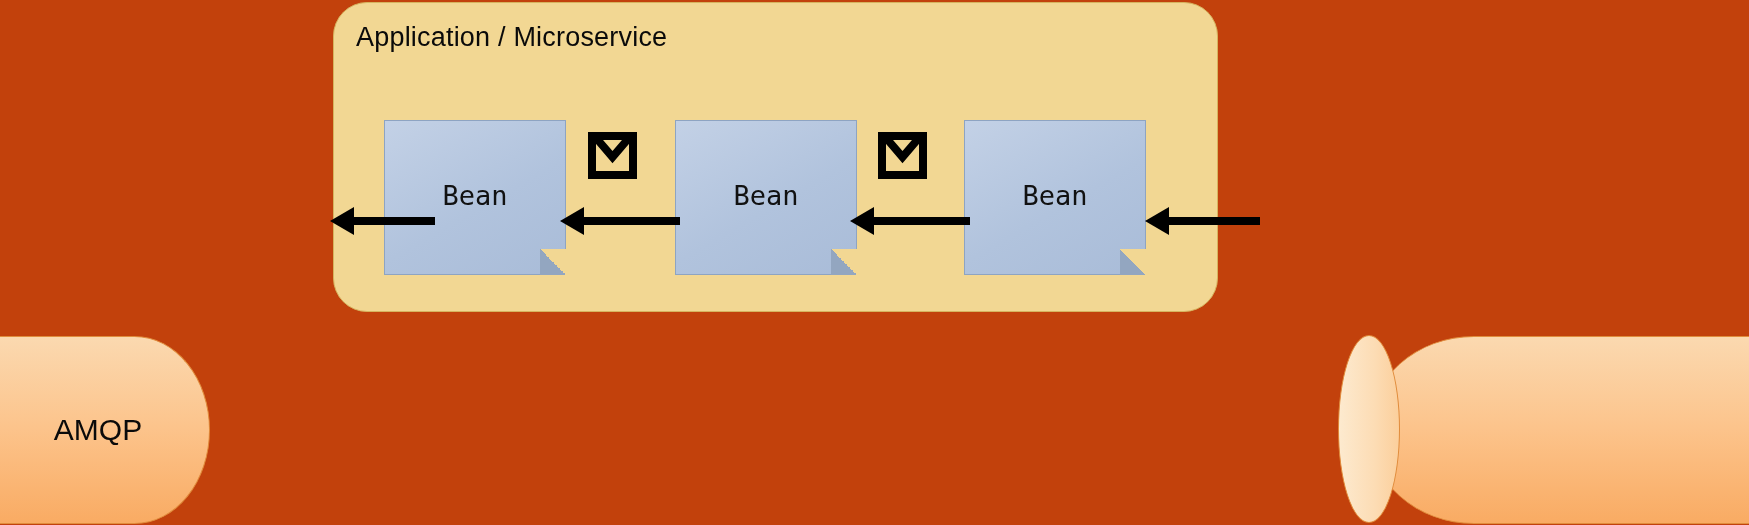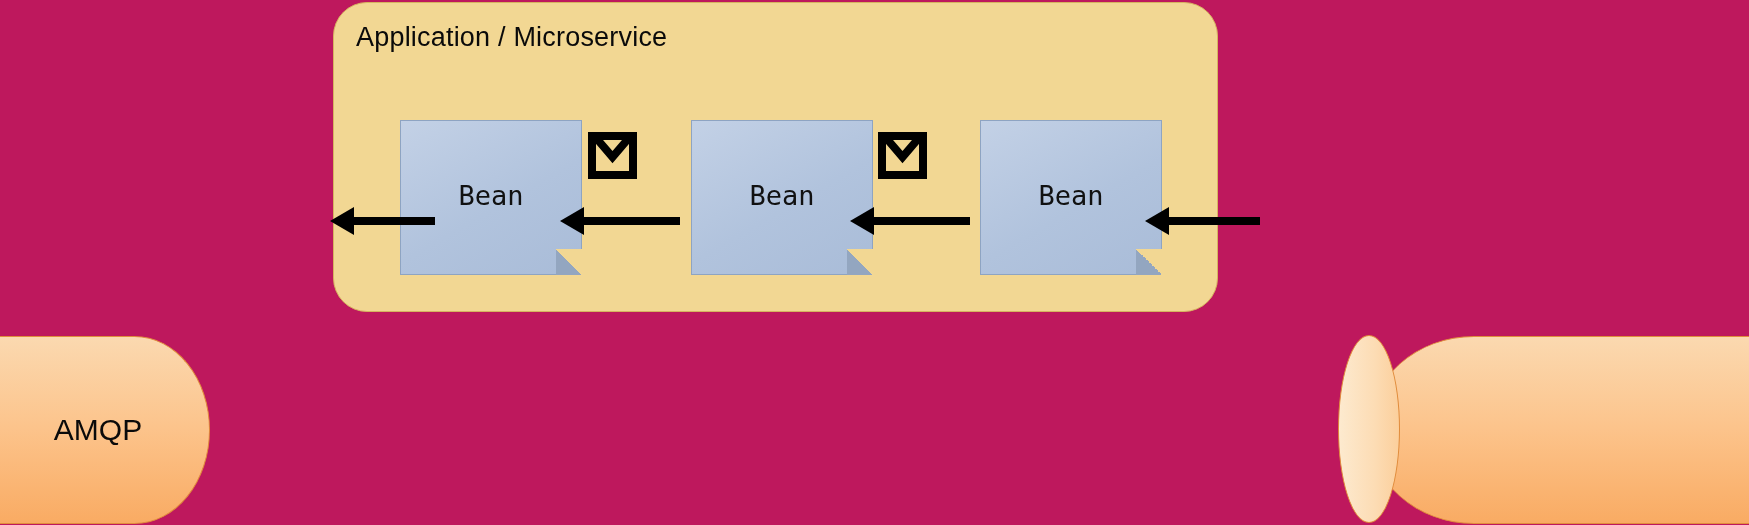--- a/index.html
+++ b/index.html
@@ -4,21 +4,21 @@
 <style>
   html, body {
     margin: 0;
     padding: 0;
     background: #000000;
   }
   #canvas {
     position: relative;
     width: 1749px;
     height: 525px;
-    background: #be185d;
+    background: #c2410c;
     overflow: hidden;
     font-family: "Liberation Sans", sans-serif;
   }
 
   
   #app-container {
     position: absolute;
     left: 333px;
     top: 2px;
     width: 885px;
@@ -46,21 +46,20 @@
     height: 155px;
     background: linear-gradient(150deg, #c3d1e6 0%, #b1c3dd 55%, #a9bcd8 100%);
     border: 1px solid #8ea4c2;
     box-sizing: border-box;
     color: #111;
     font-family: "DejaVu Sans Mono", "Liberation Mono", monospace;
     font-size: 27px;
     display: flex;
     align-items: center;
     justify-content: center;
-    margin-left: 16px;
   }
   .bean-label { position: relative; top: -2px; }
   
   .bean::after {
     content: "";
     position: absolute;
     right: -1px;
     bottom: -1px;
     width: 26px;
     height: 26px;

